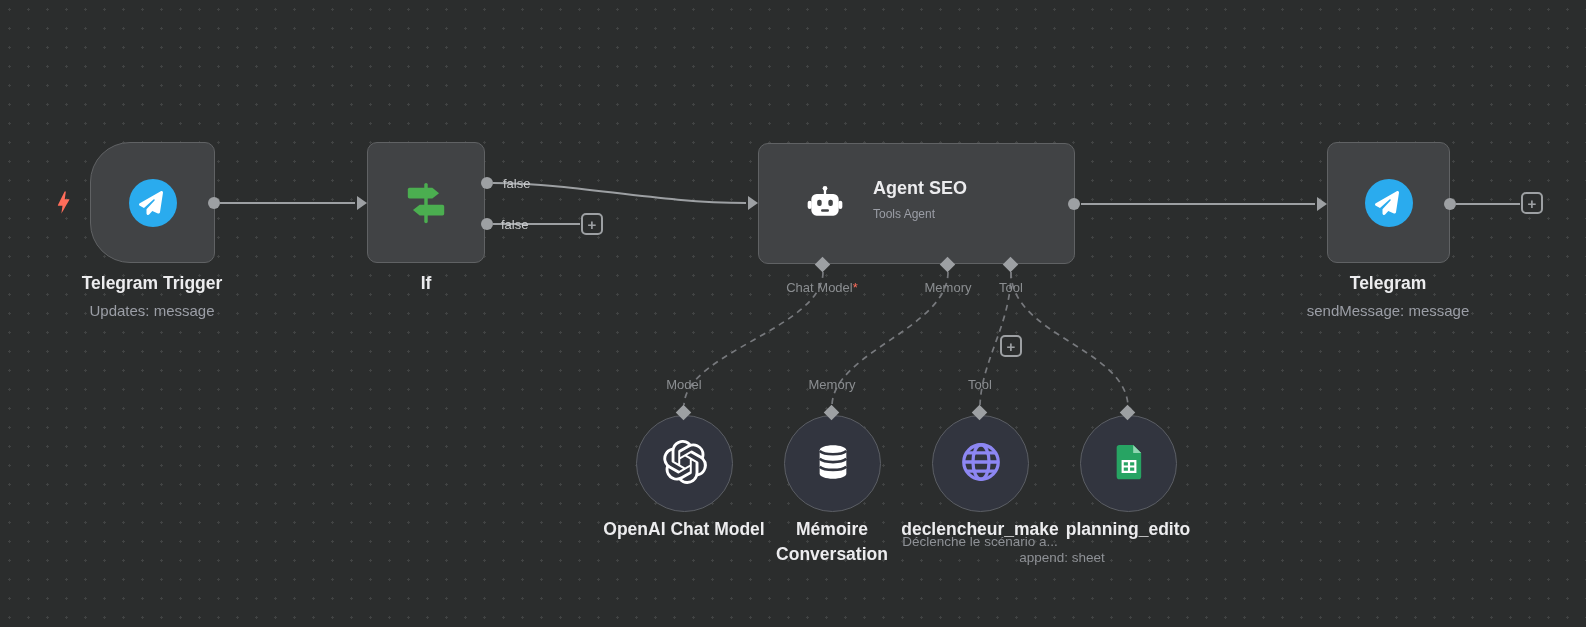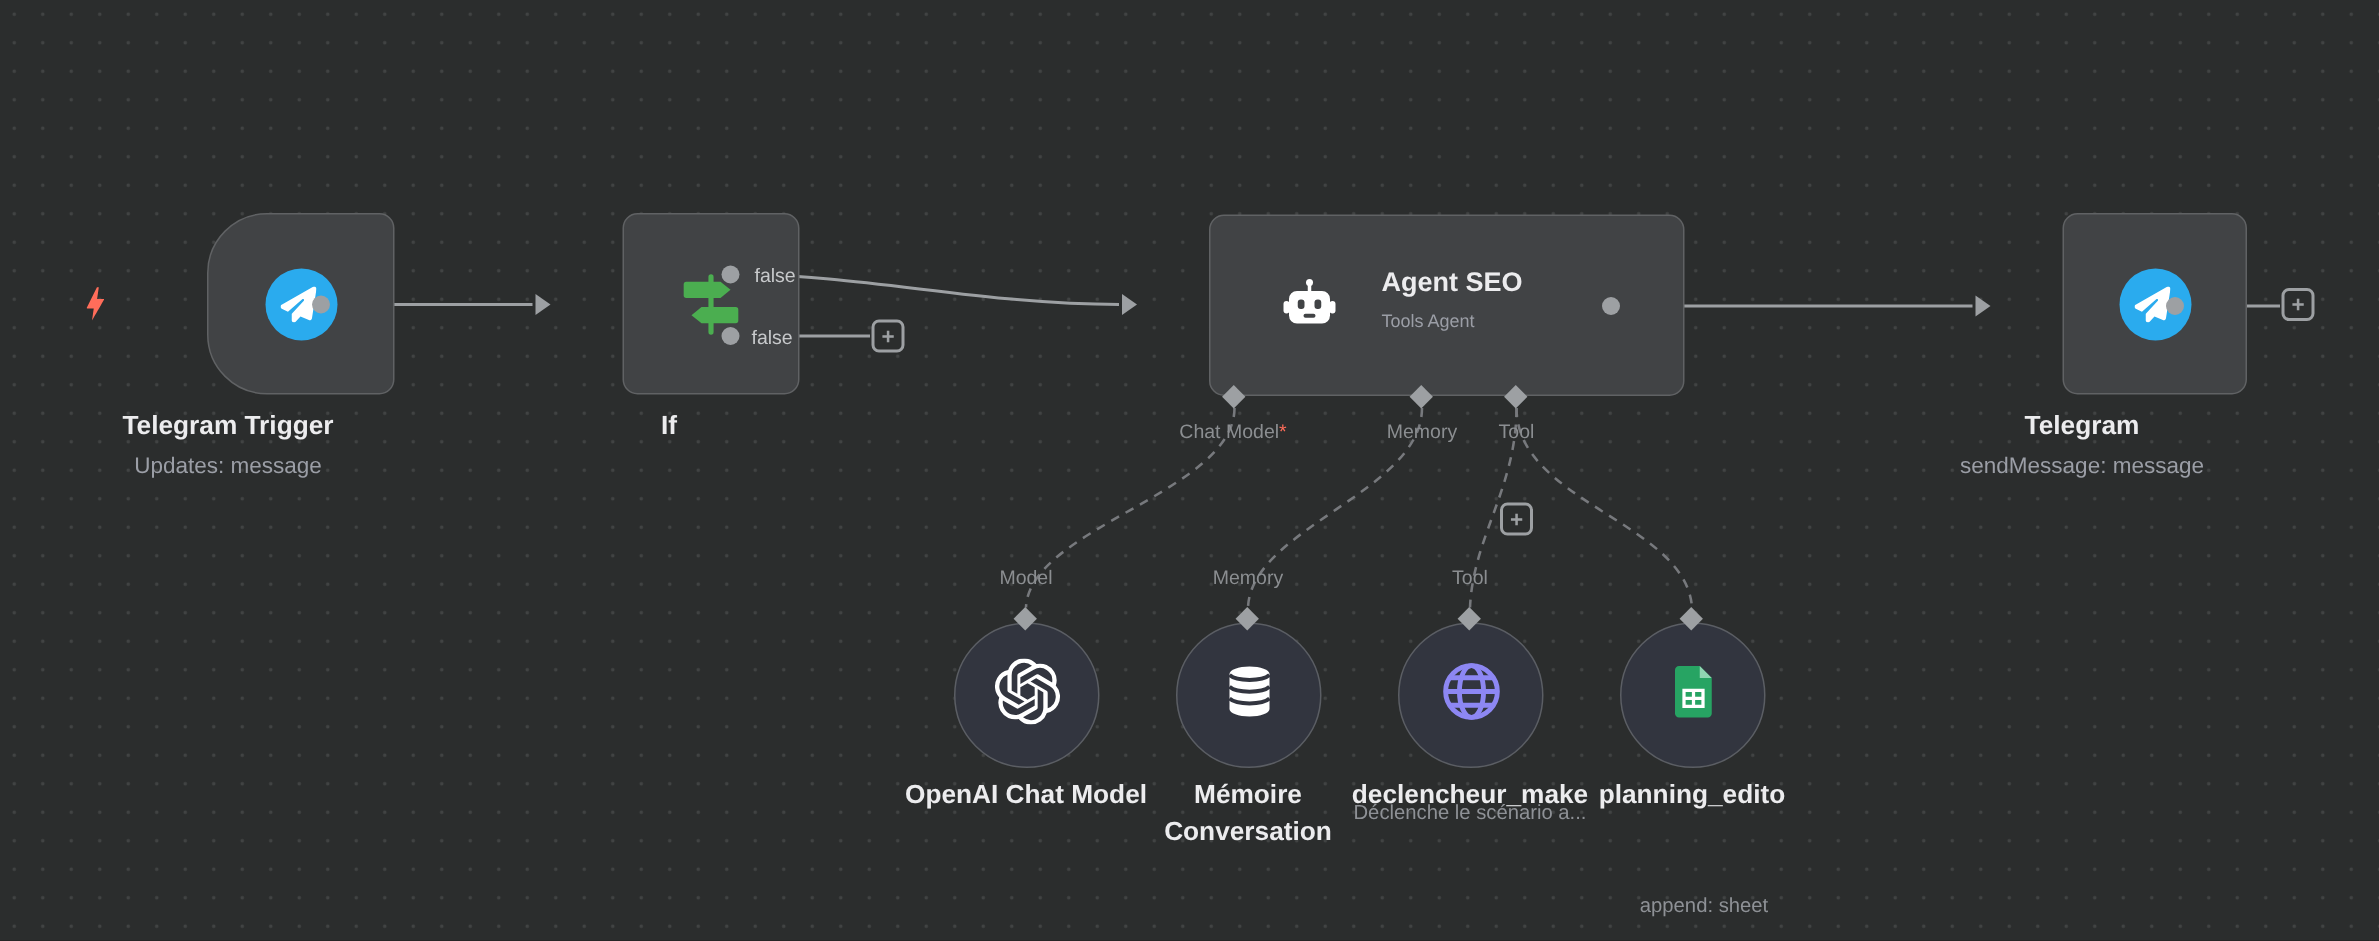--- a/index.html
+++ b/index.html
@@ -13,21 +13,20 @@
   }
   svg.wires { position:absolute; left:0; top:0; z-index:1; }
   .wire { stroke:var(--wire,#9da0a3); stroke-width:2; fill:none; }
   .wire-dashed { stroke:var(--wire-dashed,#77797d); stroke-width:1.7; fill:none; stroke-dasharray:6 5; }
 
   .node {
     position:absolute; z-index:2;
     background:var(--node-bg,#414345);
     border:1.6px solid var(--node-border,#606264);
     border-radius:10px;
-    margin-left:48px;
   }
   .node.trigger { border-radius:40px 10px 10px 40px; }
   .icon-center { position:absolute; inset:0; display:flex; align-items:center; justify-content:center; }
   .icon-circle {
     position:absolute; left:50%; top:50%; transform:translate(-50%,-50%);
     width:48px; height:48px; border-radius:50%;
     display:flex; align-items:center; justify-content:center;
     background:var(--telegram-blue,#2aabee);
   }
   .sub-node {
@@ -131,21 +130,21 @@
   <span class="input-arrow" style="left:357px;top:196px;"></span>
   <div class="node" style="left:367px;top:142px;width:118px;height:121px;">
     <span class="icon-center">
       <svg class="icon-if" viewBox="0 0 24 24" width="46" height="46">
         <rect x="11.1" y="1.5" width="1.8" height="21" rx="0.9"></rect>
         <path d="M3.4 4.1h11.9l3.5 2.8-3.5 2.8H3.4a.9.9 0 0 1-.9-.9V5a.9.9 0 0 1 .9-.9z"></path>
         <path d="M20.6 12.9H8.7l-3.5 2.8 3.5 2.8h11.9a.9.9 0 0 0 .9-.9v-3.8a.9.9 0 0 0-.9-.9z"></path>
       </svg>
     </span>
   </div>
-  <div class="node-title" style="left:426px;top:273px;margin-left:20px;">If</div>
+  <div class="node-title" style="left:426px;top:273px;">If</div>
   <span class="port-dot" style="left:481px;top:177px;"></span>
   <span class="port-dot" style="left:481px;top:218px;"></span>
   <span class="bool-label" style="left:503px;top:176px;">false</span>
   <span class="bool-label" style="left:501px;top:217px;">false</span>
   <button class="plus-btn" style="left:581px;top:213px;">+</button>
 
   <span class="input-arrow" style="left:748px;top:196px;"></span>
   <div class="node" style="left:758px;top:143px;width:317px;height:121px;">
     <span class="agent-icon">
       <svg viewBox="0 0 24 24" width="40" height="40">
@@ -220,21 +219,21 @@
     <span>
       <svg viewBox="0 0 24 24" width="40" height="40">
         <path class="sheet-main" d="M6.2 1.8h8.3l4.8 4.8v14.2c0 .9-.7 1.6-1.6 1.6H6.2c-.9 0-1.6-.7-1.6-1.6V3.4c0-.9.7-1.6 1.6-1.6z"></path>
         <path class="sheet-fold" d="M14.5 1.8l4.8 4.8h-4.8z"></path>
         <path class="sheet-grid" d="M8.2 11.5h7.6v6.4H8.2z"></path>
         <path class="sheet-grid" d="M8.2 14.7h7.6M12 11.5v6.4"></path>
       </svg>
     </span>
   </div>
   <div class="node-title" style="left:1128px;top:519px;">planning_edito</div>
-  <div class="node-sub-small" style="left:1136px;top:550px;margin-top:46px;">append: sheet</div>
+  <div class="node-sub-small" style="left:1062px;top:550px;">append: sheet</div>
 
   <span class="input-arrow" style="left:1317px;top:197px;"></span>
   <div class="node" style="left:1327px;top:142px;width:123px;height:121px;">
     <span class="icon-circle">
       <svg viewBox="0 0 512 512" width="24" height="24" style="margin-right:3px;">
           <path fill="#fff" d="M498.1 5.6c10.1 7 15.4 19.1 13.5 31.2l-64 416c-1.5 9.7-7.4 18.2-16 23s-18.9 5.4-28 1.6L284 427.7l-68.5 74.1c-8.9 9.7-22.9 12.9-35.2 8.1S160 493.2 160 480V396.4c0-4 1.5-7.8 4.2-10.7L331.8 202.8c5.8-6.3 5.6-16-.4-22s-15.7-6.4-22-.7L106 360.8 17.7 316.6C7.1 311.3.3 300.7 0 288.9s5.9-22.8 16.1-28.7l448-256c10.7-6.1 23.9-5.5 34 1.4z"></path>
         </svg>
     </span>
   </div>
   <span class="port-dot" style="left:1444px;top:198px;"></span>

